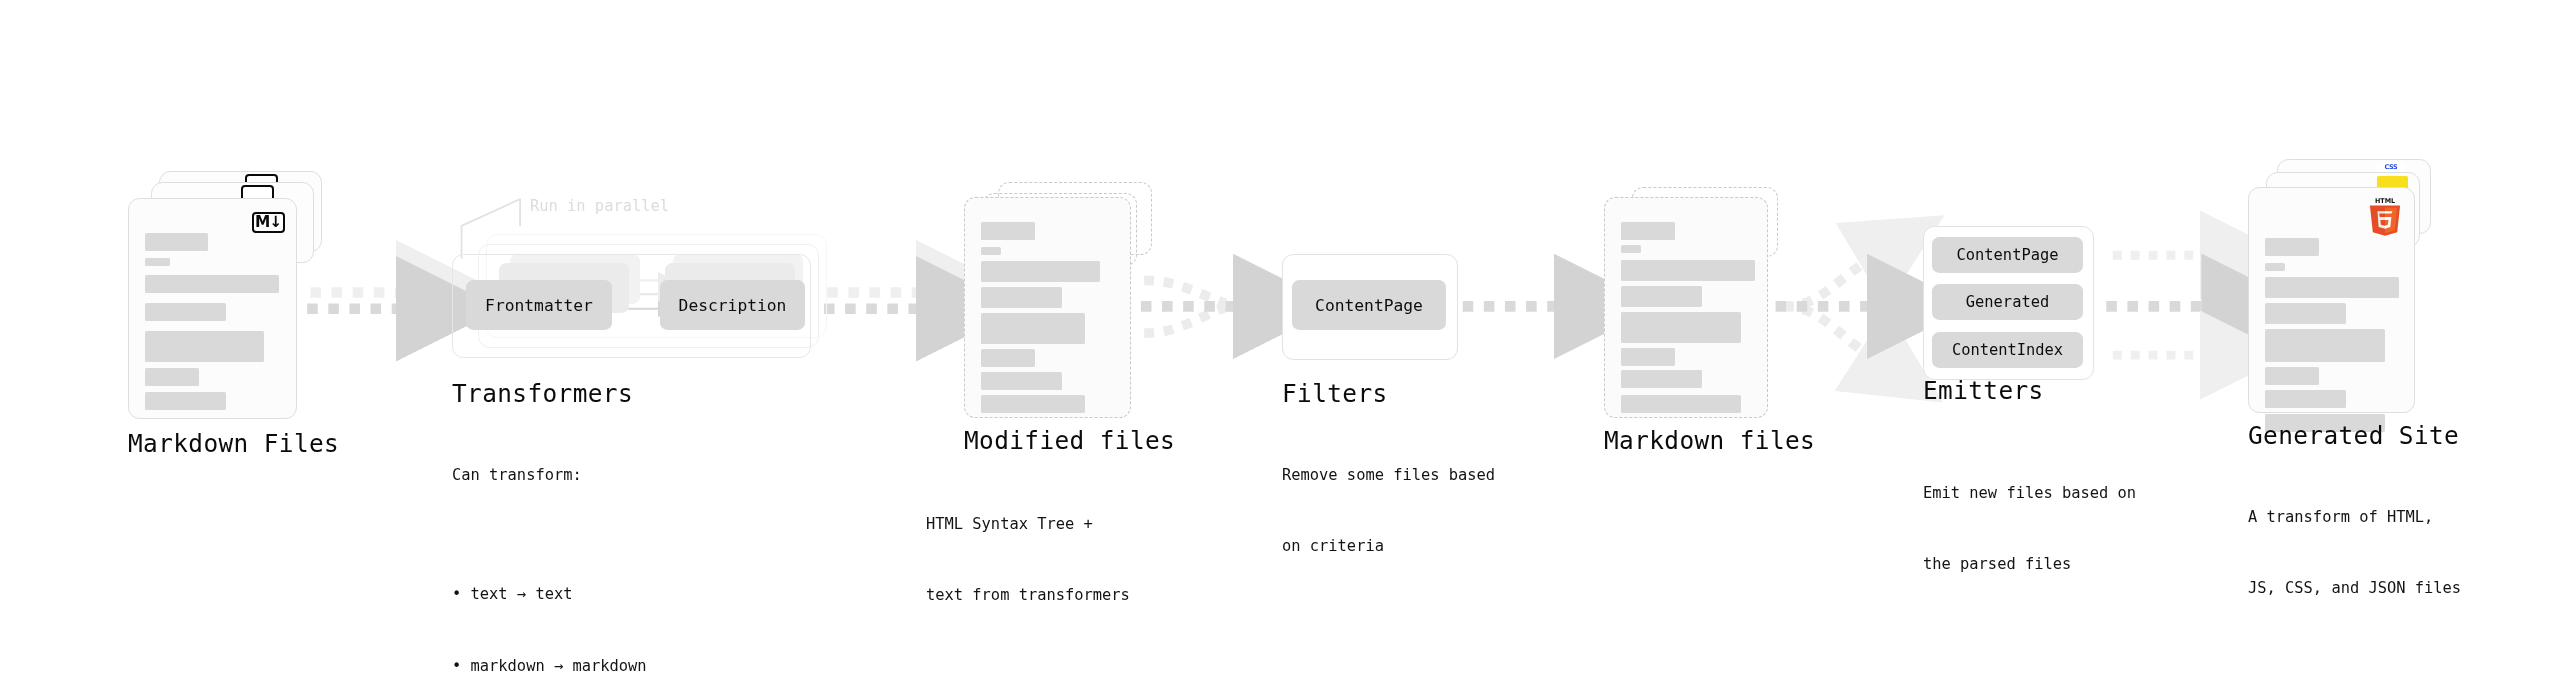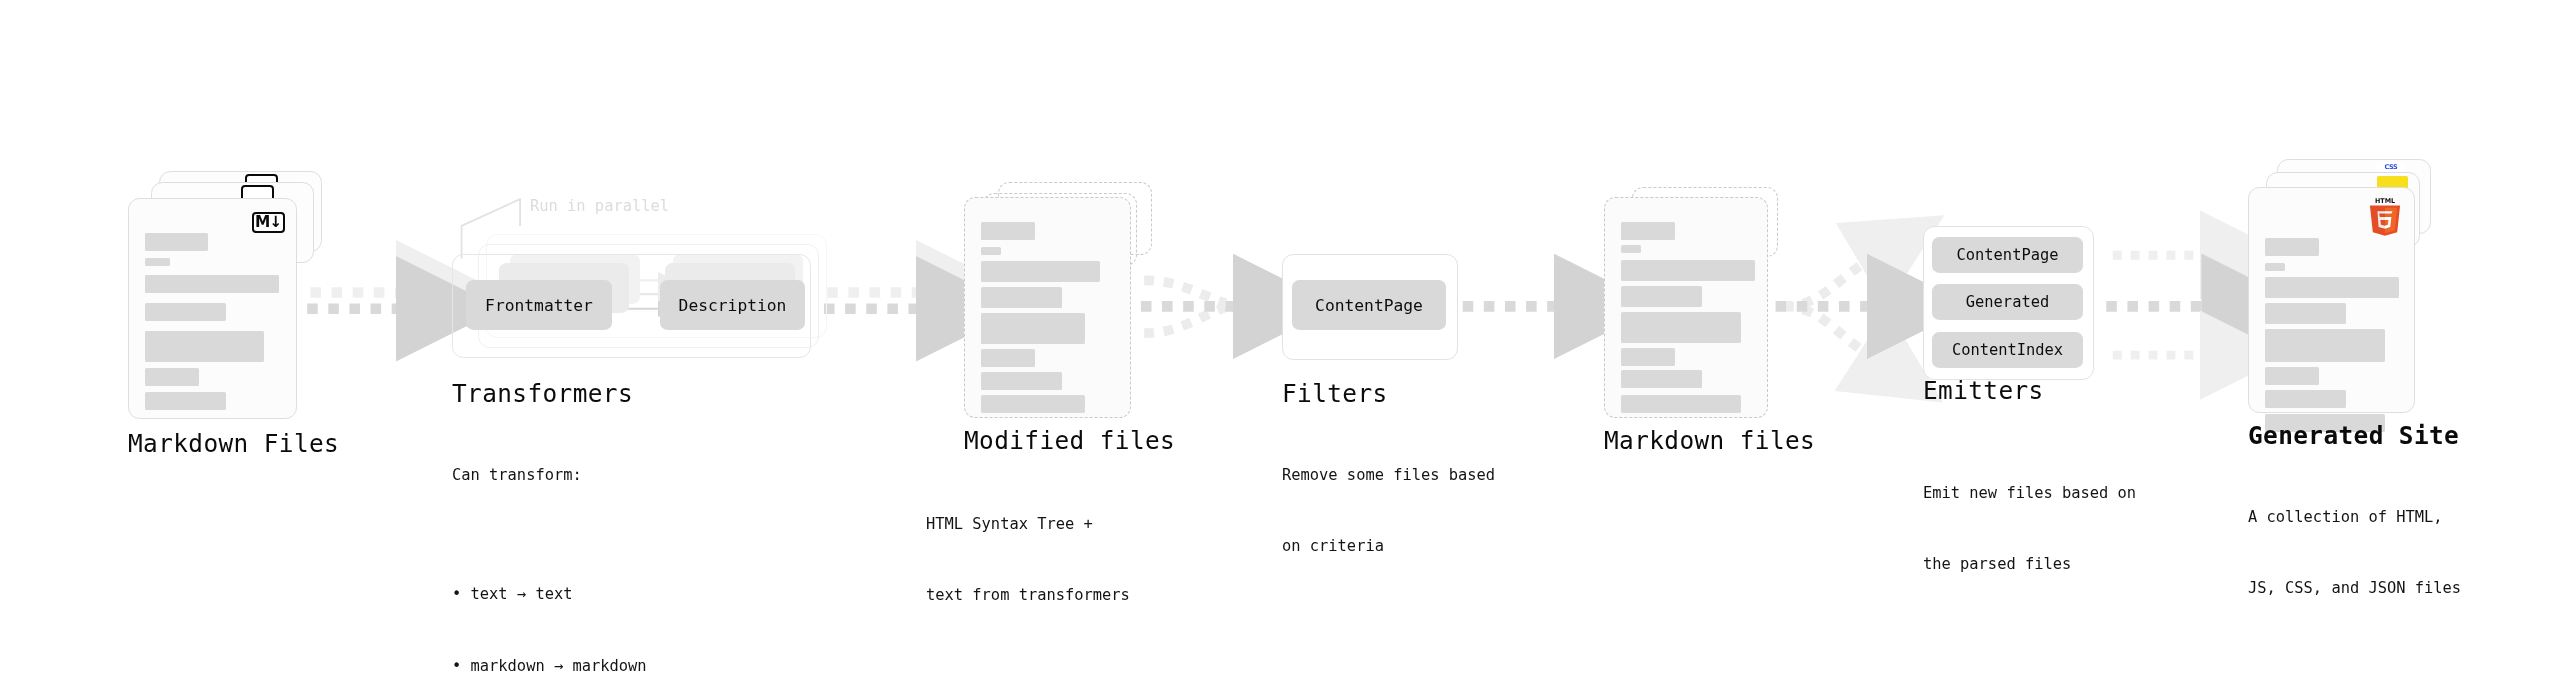--- a/index.html
+++ b/index.html
@@ -354,22 +354,22 @@
           <text x="31" y="11" font-size="11" font-weight="700" fill="#111" text-anchor="middle" font-family="'DejaVu Sans','Liberation Sans',sans-serif">HTML</text>
           <path d="M5,16 L57,16 L52,62 L31,68 L10,62 Z" fill="#e44d26"></path>
           <path d="M31,20 L52,20 L48,59 L31,64 Z" fill="#f16529"></path>
           <path d="M31,26 L44,26 L42,30 L31,30 Z" fill="#fff"></path>
           <path d="M31,36 L42,36 L40,53 L31,56 L31,51 L36,49 L37,41 L31,41 Z" fill="#fff"></path>
           <path d="M31,26 L18,26 L20,53 L31,56 L31,51 L24,49 L23,41 L31,41 L31,36 L22,36 L21,30 L31,30 Z" fill="#ebebeb"></path>
         </svg>
       </div>
     </div>
 
-    <div class="heading" style="left:2248px; top:421px;font-weight:bold;">Generated Site</div>
+    <div class="heading" style="left:2248px; top:421px;">Generated Site</div>
 
     <div class="caption" style="left:2248px; top:458px;">
-      <div>A collection of HTML,</div>
+      <div>A transform of HTML,</div>
       <div>JS, CSS, and JSON files</div>
     </div>
   </div>
 
 </div>
 
 
 </body></html>

